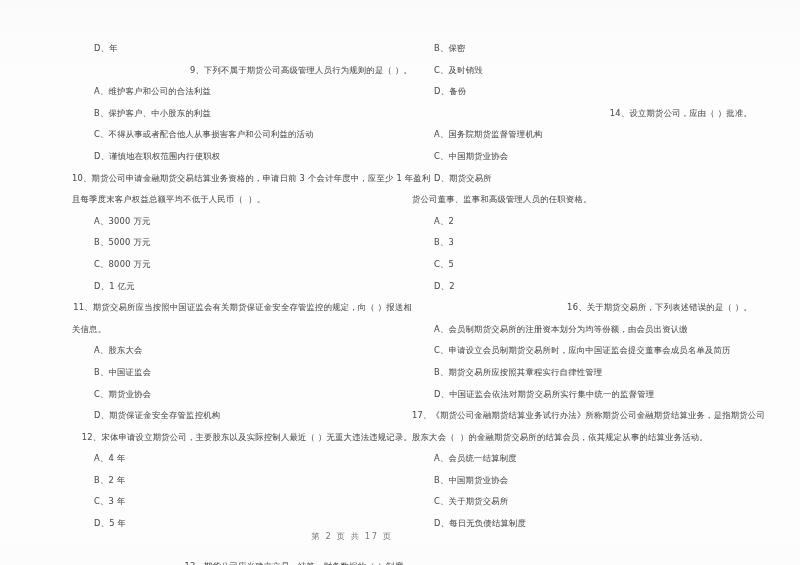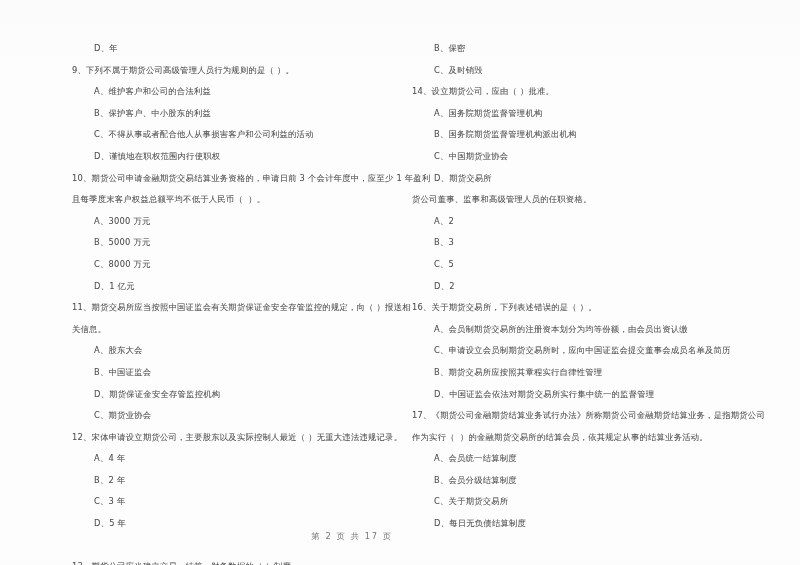--- a/index.html
+++ b/index.html
@@ -54,21 +54,21 @@
   
   .q, .opt, .cont {
     font-size: 8.3px;
     line-height: 21.6px;
     letter-spacing: 0.25px;
     white-space: nowrap;
     color: #474747;
     opacity: 0.93;
     text-shadow: 0 0 0.6px rgba(90,90,90,0.35);
   }
-  .q    { text-indent: 0px; }
+  .q    { text-indent: 0px; text-align: right; }
   .cont { text-indent: 0px; font-family: Liberation Mono, monospace; }
   .opt  { padding-left: 22px; }
 
   .spacer-line { height: 21.6px; }
 
   .footer {
     position: absolute;
     left: 0;
     top: 531px;
     width: 704px;
@@ -97,53 +97,53 @@
         <div class="q">10、期货公司申请金融期货交易结算业务资格的，申请日前 3 个会计年度中，应至少 1 年盈利</div>
         <div class="cont">且每季度末客户权益总额平均不低于人民币（    ）。</div>
         <div class="opt">A、3000 万元</div>
         <div class="opt">B、5000 万元</div>
         <div class="opt">C、8000 万元</div>
         <div class="opt">D、1 亿元</div>
         <div class="q">11、期货交易所应当按照中国证监会有关期货保证金安全存管监控的规定，向（    ）报送相</div>
         <div class="cont">关信息。</div>
         <div class="opt">A、股东大会</div>
         <div class="opt">B、中国证监会</div>
+        <div class="opt">C、期货业协会</div>
         <div class="opt">D、期货保证金安全存管监控机构</div>
-        <div class="opt">C、期货业协会</div>
         <div class="q">12、宋体申请设立期货公司，主要股东以及实际控制人最近（    ）无重大违法违规记录。</div>
         <div class="opt">A、4 年</div>
         <div class="opt">B、2 年</div>
         <div class="opt">C、3 年</div>
         <div class="opt">D、5 年</div>
         <div class="spacer-line"></div>
         <div class="q">13、期货公司应当建立交易、结算、财务数据的（    ）制度。</div>
       </div>
 
     <div class="col col-right" id="rightCol">
         <div class="opt">B、保密</div>
         <div class="opt">C、及时销毁</div>
+        <div class="opt">D、备份</div>
         <div class="q">14、设立期货公司，应由（    ）批准。</div>
         <div class="opt">A、国务院期货监督管理机构</div>
-        <div class="opt">B、国务院期货监督管理机构派出机构</div>
         <div class="opt">C、中国期货业协会</div>
         <div class="opt">D、期货交易所</div>
         <div class="cont">货公司董事、监事和高级管理人员的任职资格。</div>
         <div class="opt">A、2</div>
         <div class="opt">B、3</div>
         <div class="opt">C、5</div>
         <div class="opt">D、2</div>
         <div class="q">16、关于期货交易所，下列表述错误的是（    ）。</div>
         <div class="opt">A、会员制期货交易所的注册资本划分为均等份额，由会员出资认缴</div>
         <div class="opt">C、申请设立会员制期货交易所时，应向中国证监会提交董事会成员名单及简历</div>
         <div class="opt">B、期货交易所应按照其章程实行自律性管理</div>
         <div class="opt">D、中国证监会依法对期货交易所实行集中统一的监督管理</div>
         <div class="q">17、《期货公司金融期货结算业务试行办法》所称期货公司金融期货结算业务，是指期货公司</div>
-        <div class="cont">作为实行（    ）的金融期货交易所的结算会员，依其规定从事的结算业务活动。</div>
+        <div class="cont">股东大会（    ）的金融期货交易所的结算会员，依其规定从事的结算业务活动。</div>
         <div class="opt">A、会员统一结算制度</div>
-        <div class="opt">B、会员分级结算制度</div>
+        <div class="opt">B、中国期货业协会</div>
         <div class="opt">C、关于期货交易所</div>
         <div class="opt">D、每日无负债结算制度</div>
       </div>
 
   </div>
 
   <div class="footer">第 2 页 共 17 页</div>
 
 </div>
 

